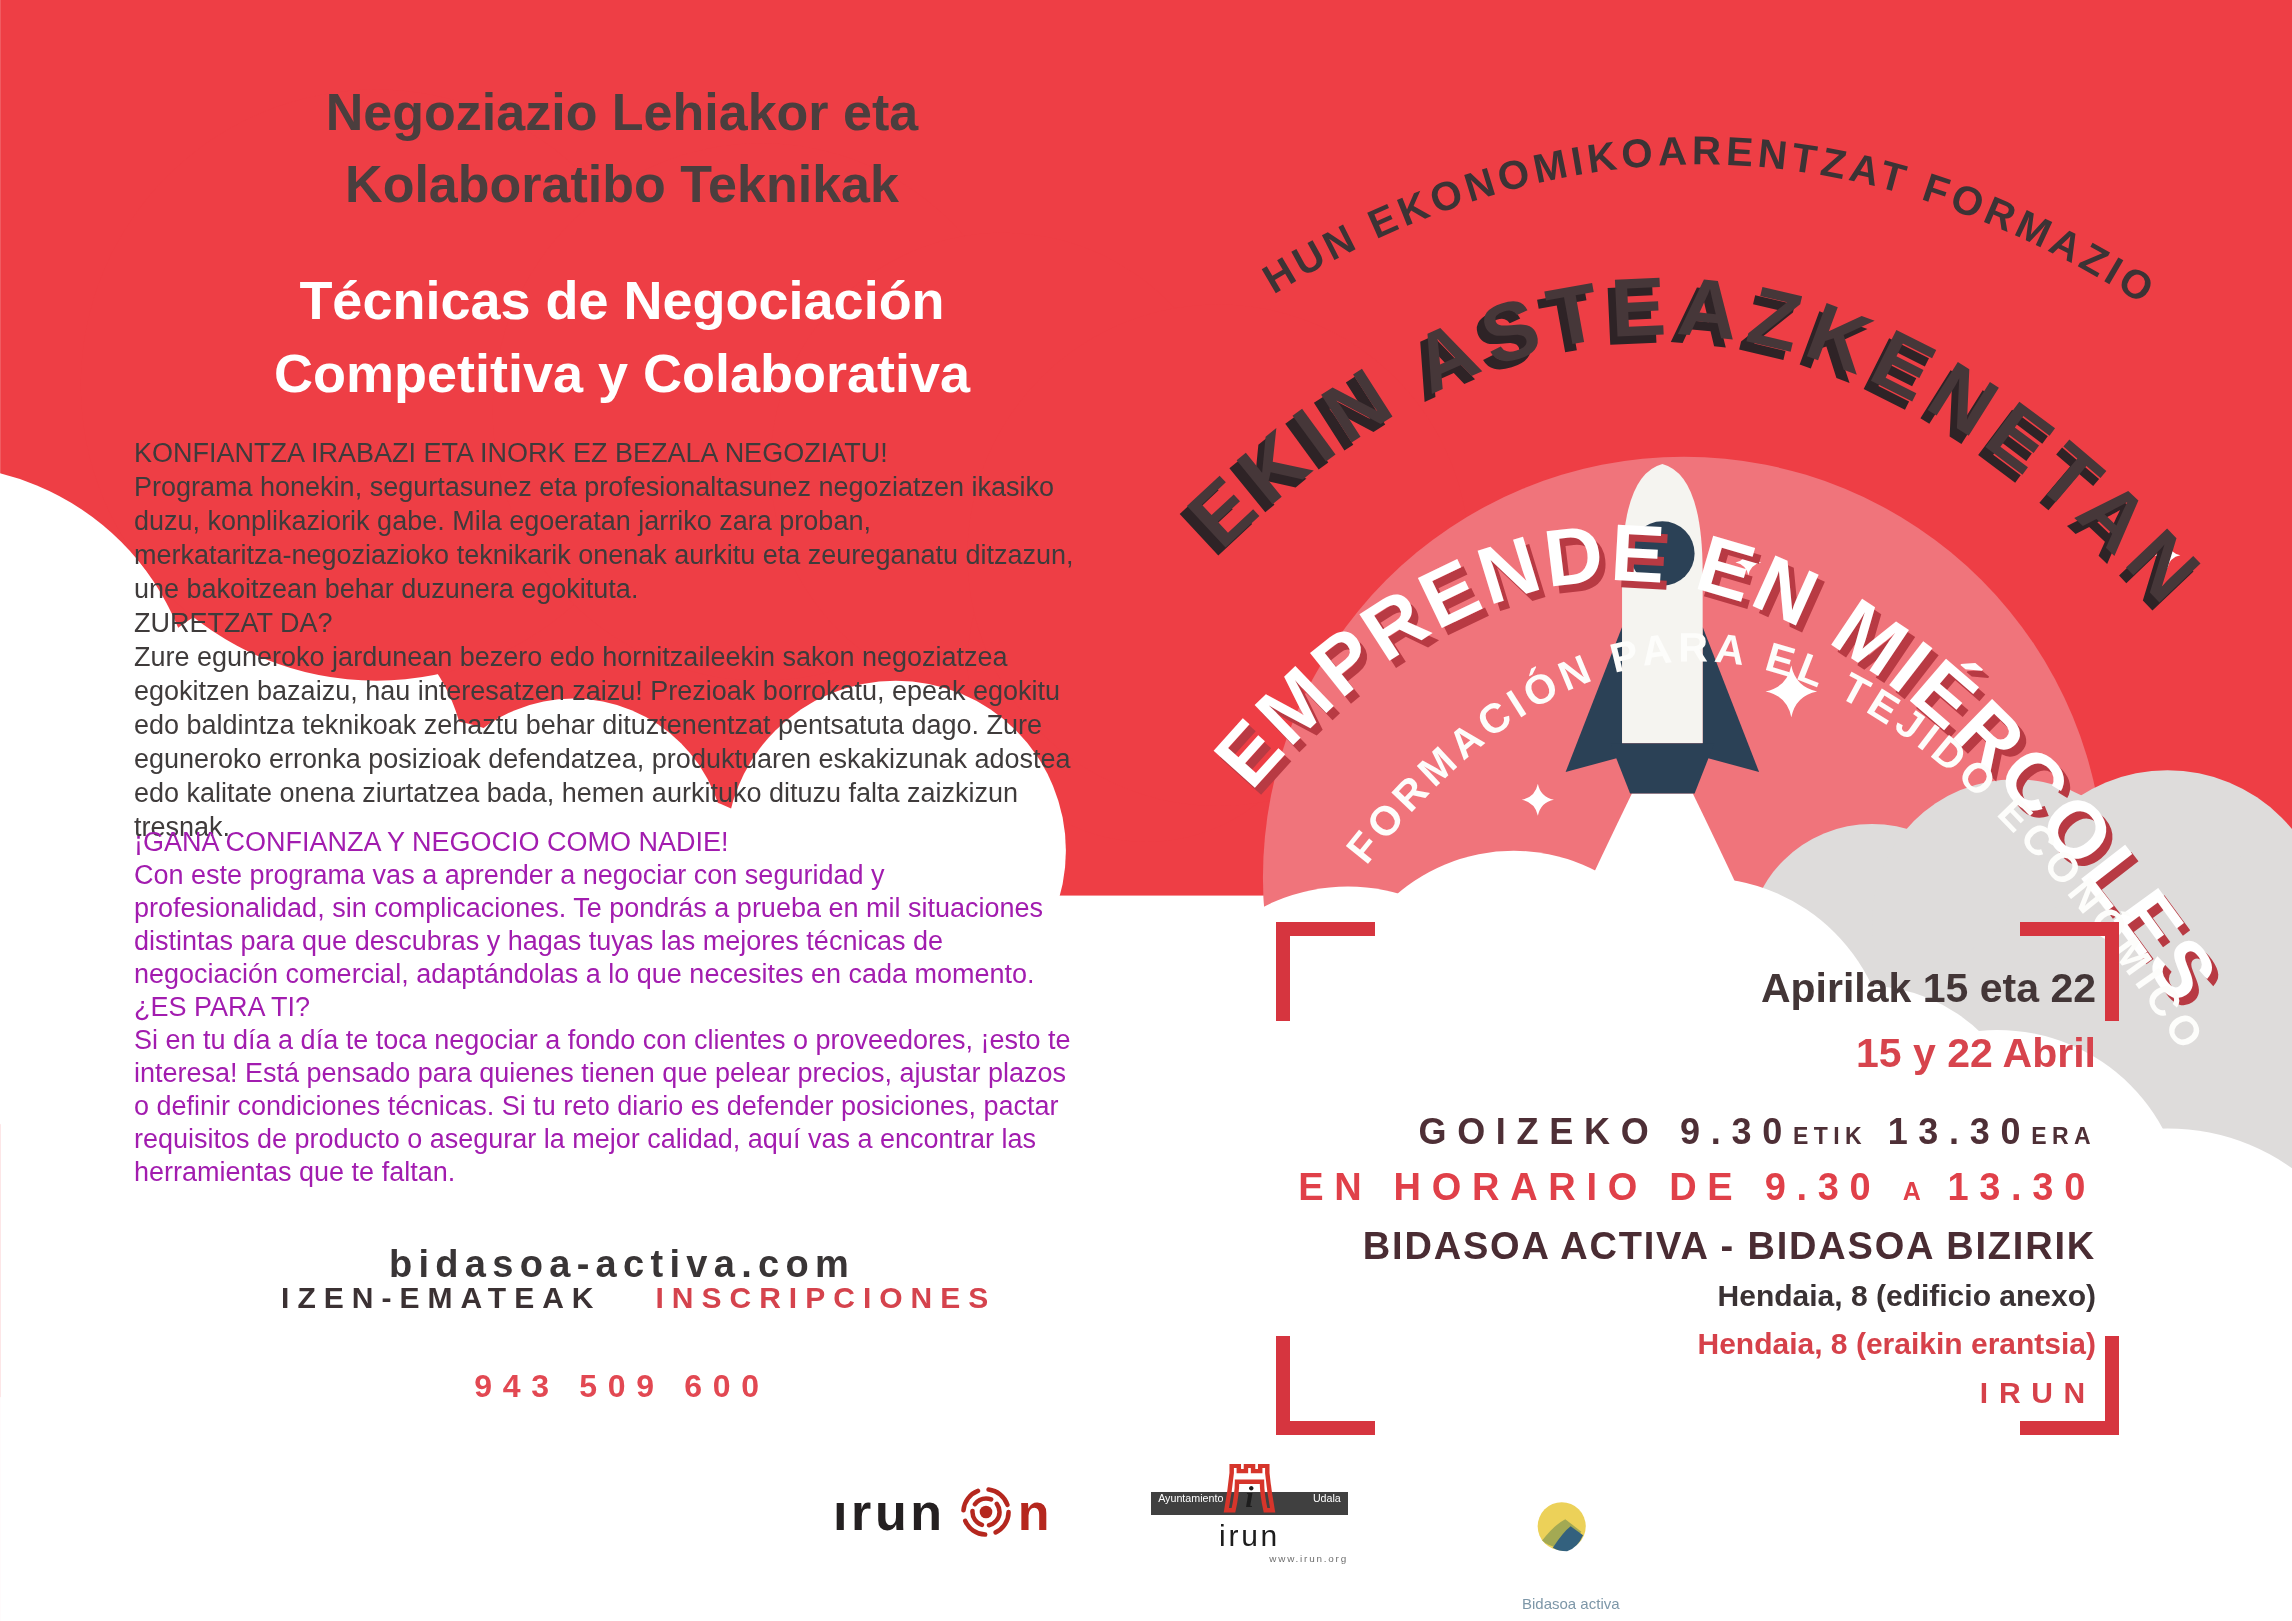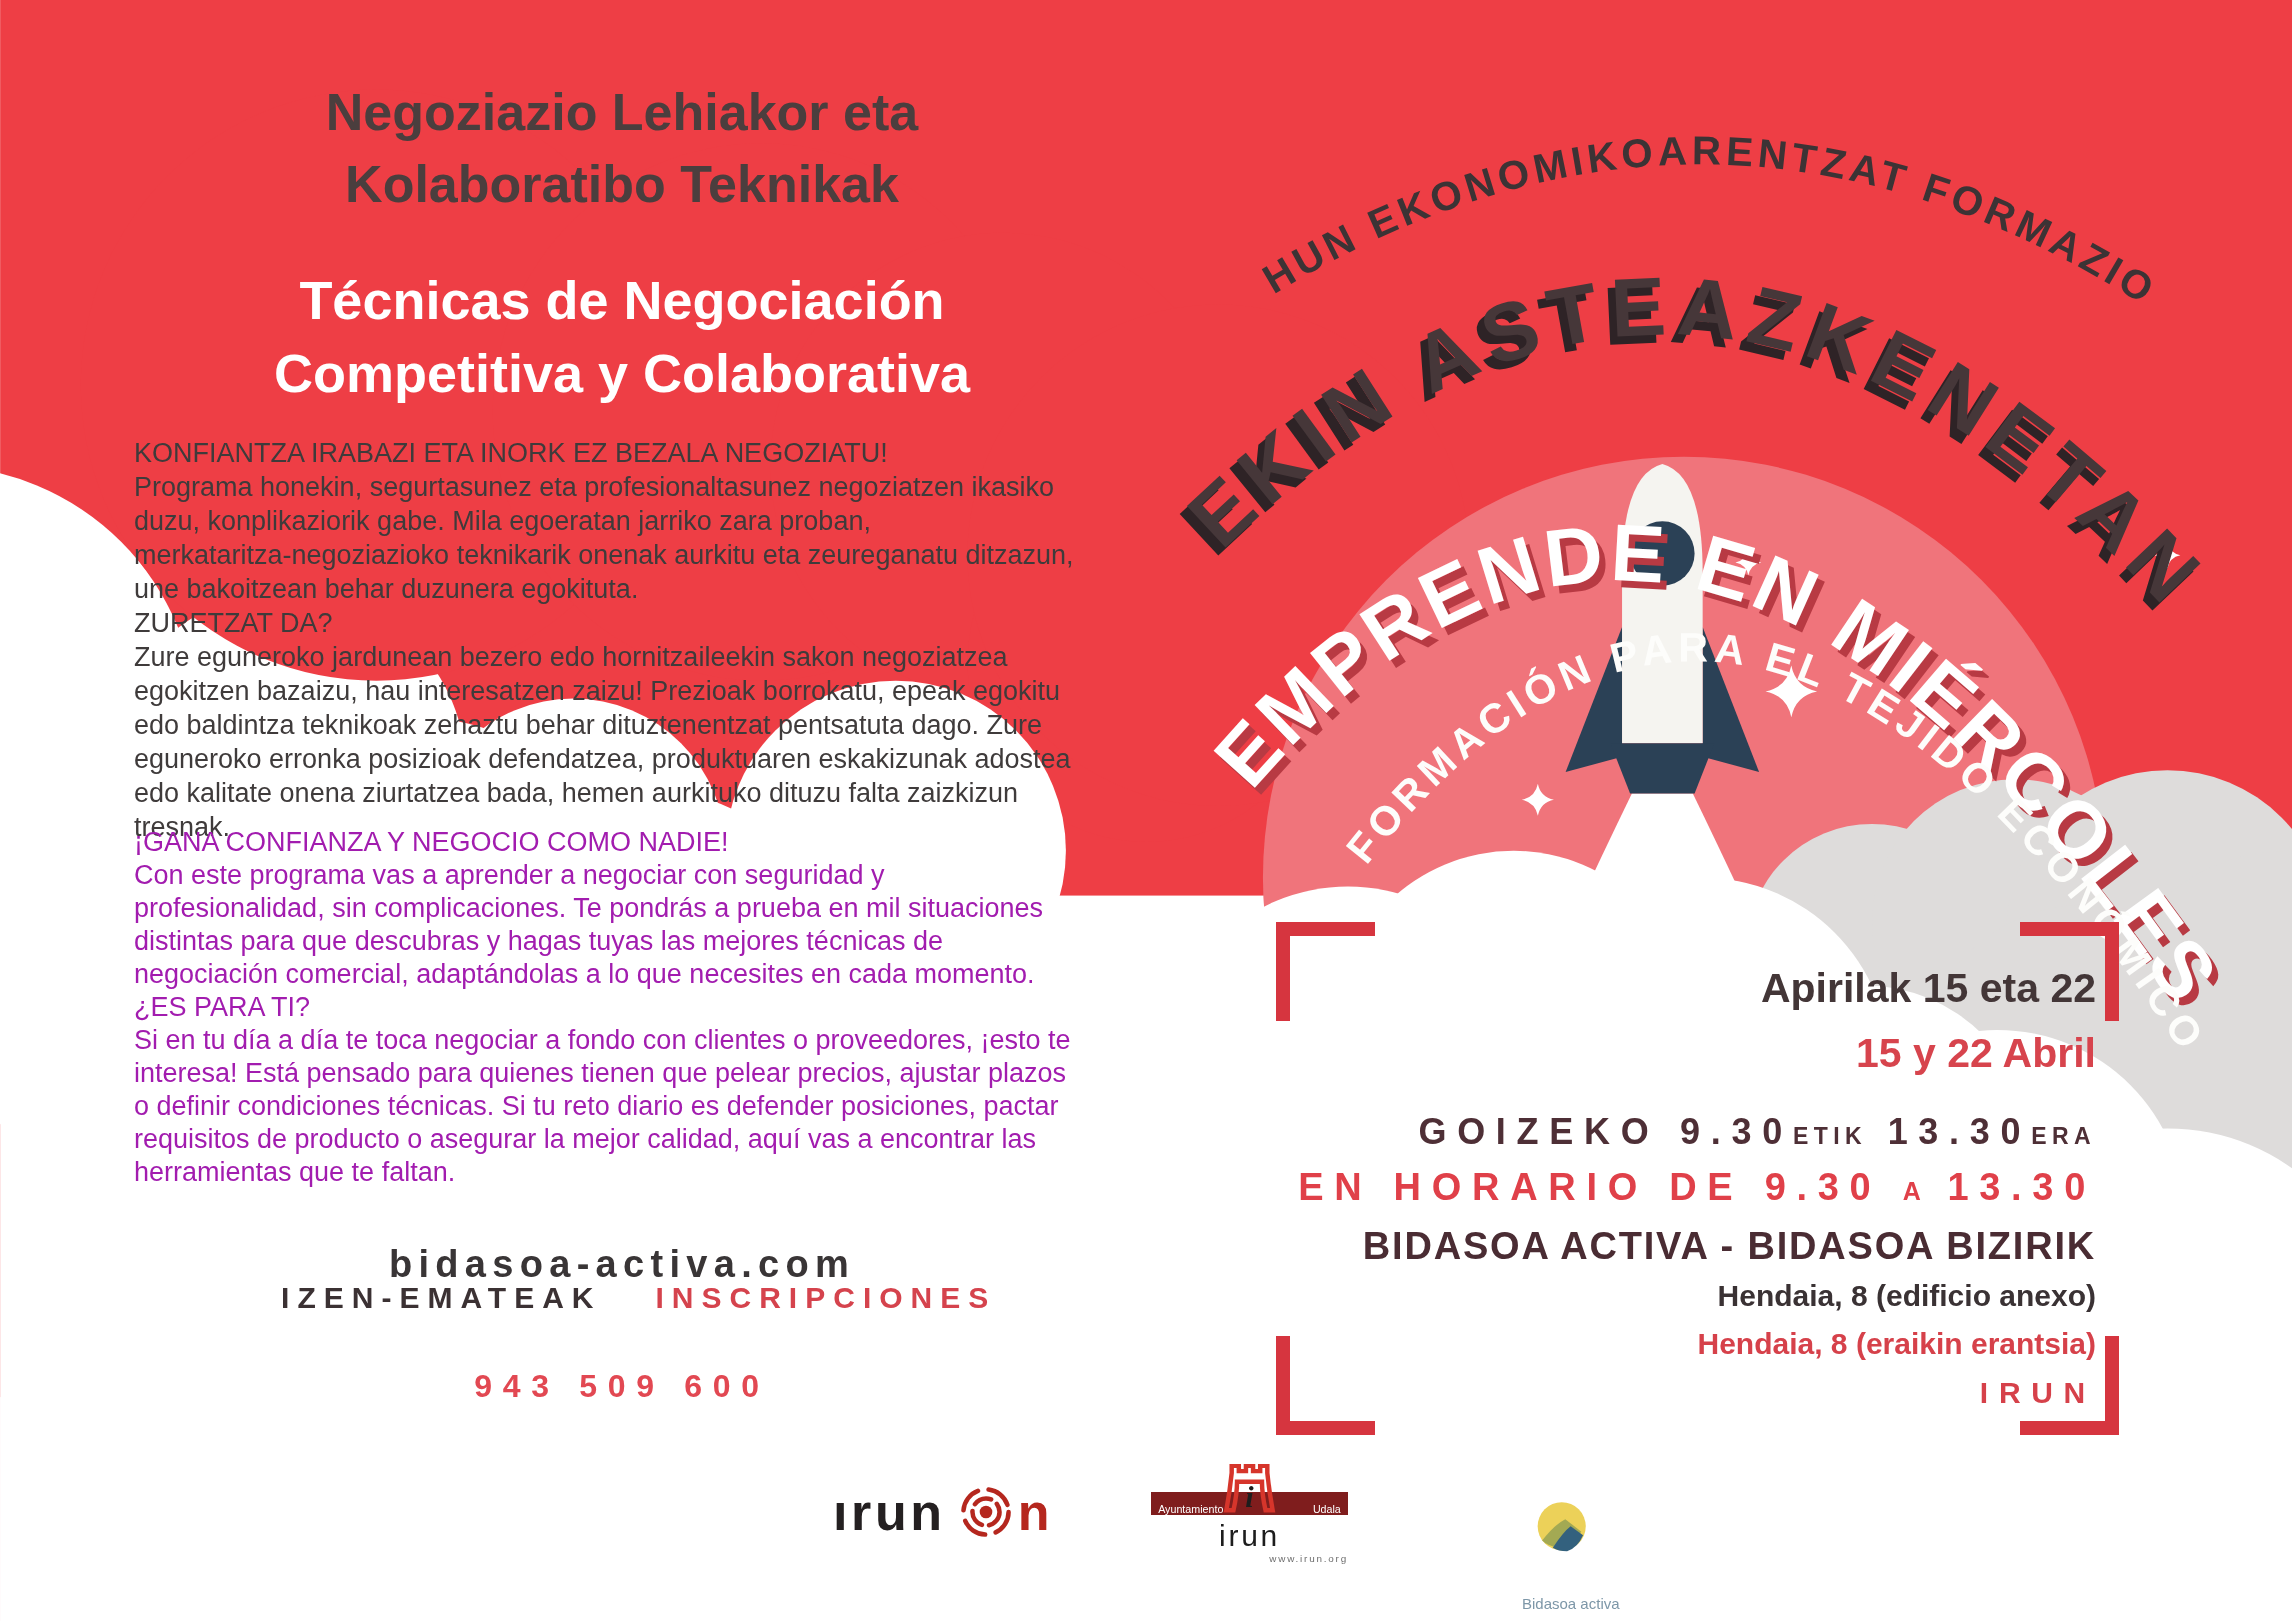--- a/index.html
+++ b/index.html
@@ -40,22 +40,22 @@
   .br-tl{left:1276px;top:922px;border-top-width:14.3px;border-left-width:14.3px;}
   .br-tr{left:2020px;top:922px;border-top-width:14.3px;border-right-width:14.3px;}
   .br-bl{left:1276px;top:1336px;border-bottom-width:14.3px;border-left-width:14.3px;}
   .br-br{left:2020px;top:1336px;border-bottom-width:14.3px;border-right-width:14.3px;}
   
   .irunon{left:833px;top:1476px;height:72px;display:flex;align-items:center;}
   .irunon .word{font-size:52px;font-weight:bold;color:#242021;letter-spacing:3.6px;}
   .irunon .n{font-size:52px;font-weight:bold;color:#b5271e;margin-left:3.6px;}
   .irunon svg{margin-left:12.5px;}
   .ayto{left:1151px;top:1460px;width:197px;height:116px;}
-  .ayto .bar{position:absolute;left:0;top:32px;width:197px;height:23px;background:#7f1d1d;
-    color:#fff;font-size:10.7px;display:flex;align-items:flex-end;justify-content:space-between;
+  .ayto .bar{position:absolute;left:0;top:32px;width:197px;height:23px;background:#404040;
+    color:#fff;font-size:10.7px;display:flex;align-items:flex-start;justify-content:space-between;
     padding:0 7.2px;box-sizing:border-box;}
   .ayto .castle{position:absolute;left:70px;top:3.6px;}
   .ayto .irun-word{position:absolute;left:0;top:59px;width:197px;text-align:center;
     font-size:30px;color:#1d1d1d;letter-spacing:2.7px;}
   .ayto .url{position:absolute;left:0;top:93px;width:197px;text-align:right;
     font-size:9.9px;color:#6d6d6d;letter-spacing:1.8px;}
   .bidasoa{left:1522px;top:1469px;width:152px;text-align:left;}
   .bidasoa .l1,.bidasoa .l2{font-size:15px;color:#7d97a8;line-height:19.7px;white-space:pre;}
   .bidasoa svg{display:block;margin-left:12.5px;margin-bottom:5.4px;}
   .arcmain{font-weight:bold;}

